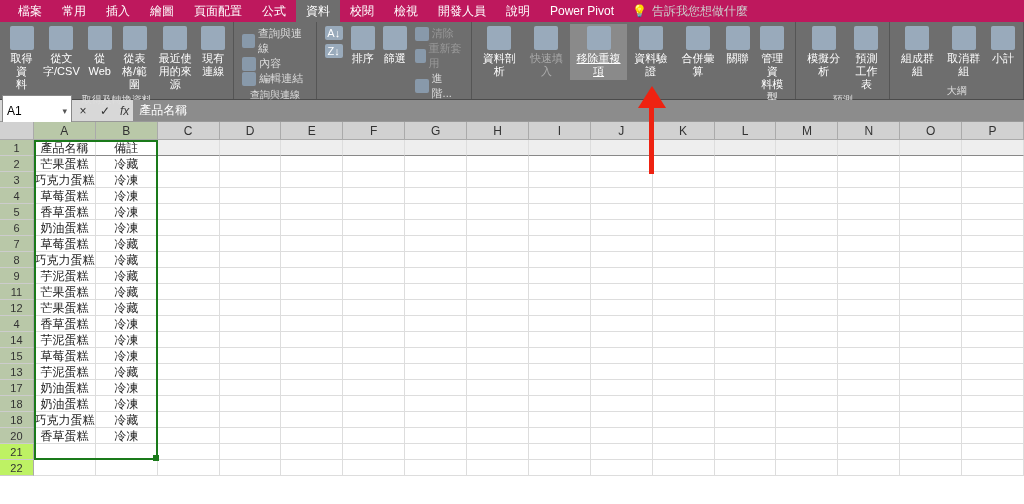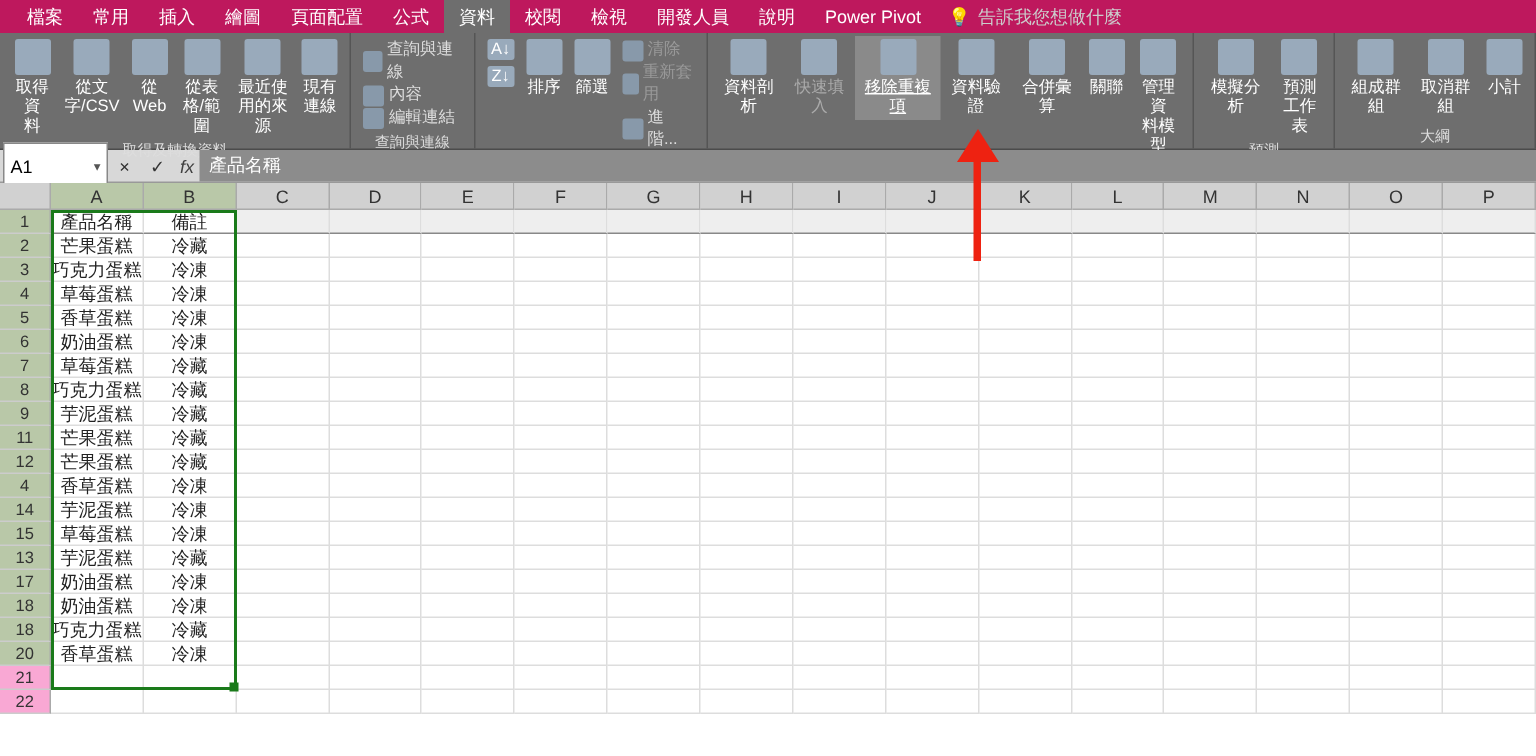--- a/index.html
+++ b/index.html
@@ -34,21 +34,21 @@
   .fx-label { font-style: italic; color:#404040; padding:0 4px;}
   .fbox { flex:1; background:#8c8c8c; color:#fff; padding:1px 6px; height:100%; display:flex; align-items:center; }
 
   
   .grid { position: relative; }
   .colheaders { display:flex; height:18px; }
   .corner { width:34px; background:#d1d1d1; border-right:1px solid #aaa; border-bottom:1px solid #aaa; }
   .colh { width:62px; background:#d1d1d1; border-right:1px solid #aaa; border-bottom:1px solid #aaa; text-align:center; font-size:12px; color:#333; line-height:18px;}
   .rows { display:flex; flex-direction:column; }
   .row { display:flex; height:16px; }
-  .rowh { width:34px; background:#f9a8d4; border-right:1px solid #aaa; border-bottom:1px solid #ccc; text-align:center; font-size:11px; color:#333; line-height:16px;}
+  .rowh { width:34px; background:#bef264; border-right:1px solid #aaa; border-bottom:1px solid #ccc; text-align:center; font-size:11px; color:#333; line-height:16px;}
   .cell { width:62px; border-right:1px solid #ddd; border-bottom:1px solid #ddd; font-size:12px; line-height:16px; text-align:center; color:#222; }
   .row.header .cell { border-bottom:1px solid #888; font-weight:normal;}
   .row.header .cell.A { background:#fff; }
   .row.header .cell.B { background:#fff; }
   .colh.sel { background:#b9c8a8; }
   .rowh.sel { background:#b9c8a8; }
   
   
   .selection-border { position:absolute; left:34px; top:18px; width:124px; height:320px; border:2px solid #1a7a1a; pointer-events:none; }
   .selection-border::after{content:""; position:absolute; right:-3px; bottom:-3px; width:6px; height:6px; background:#1a7a1a;}

